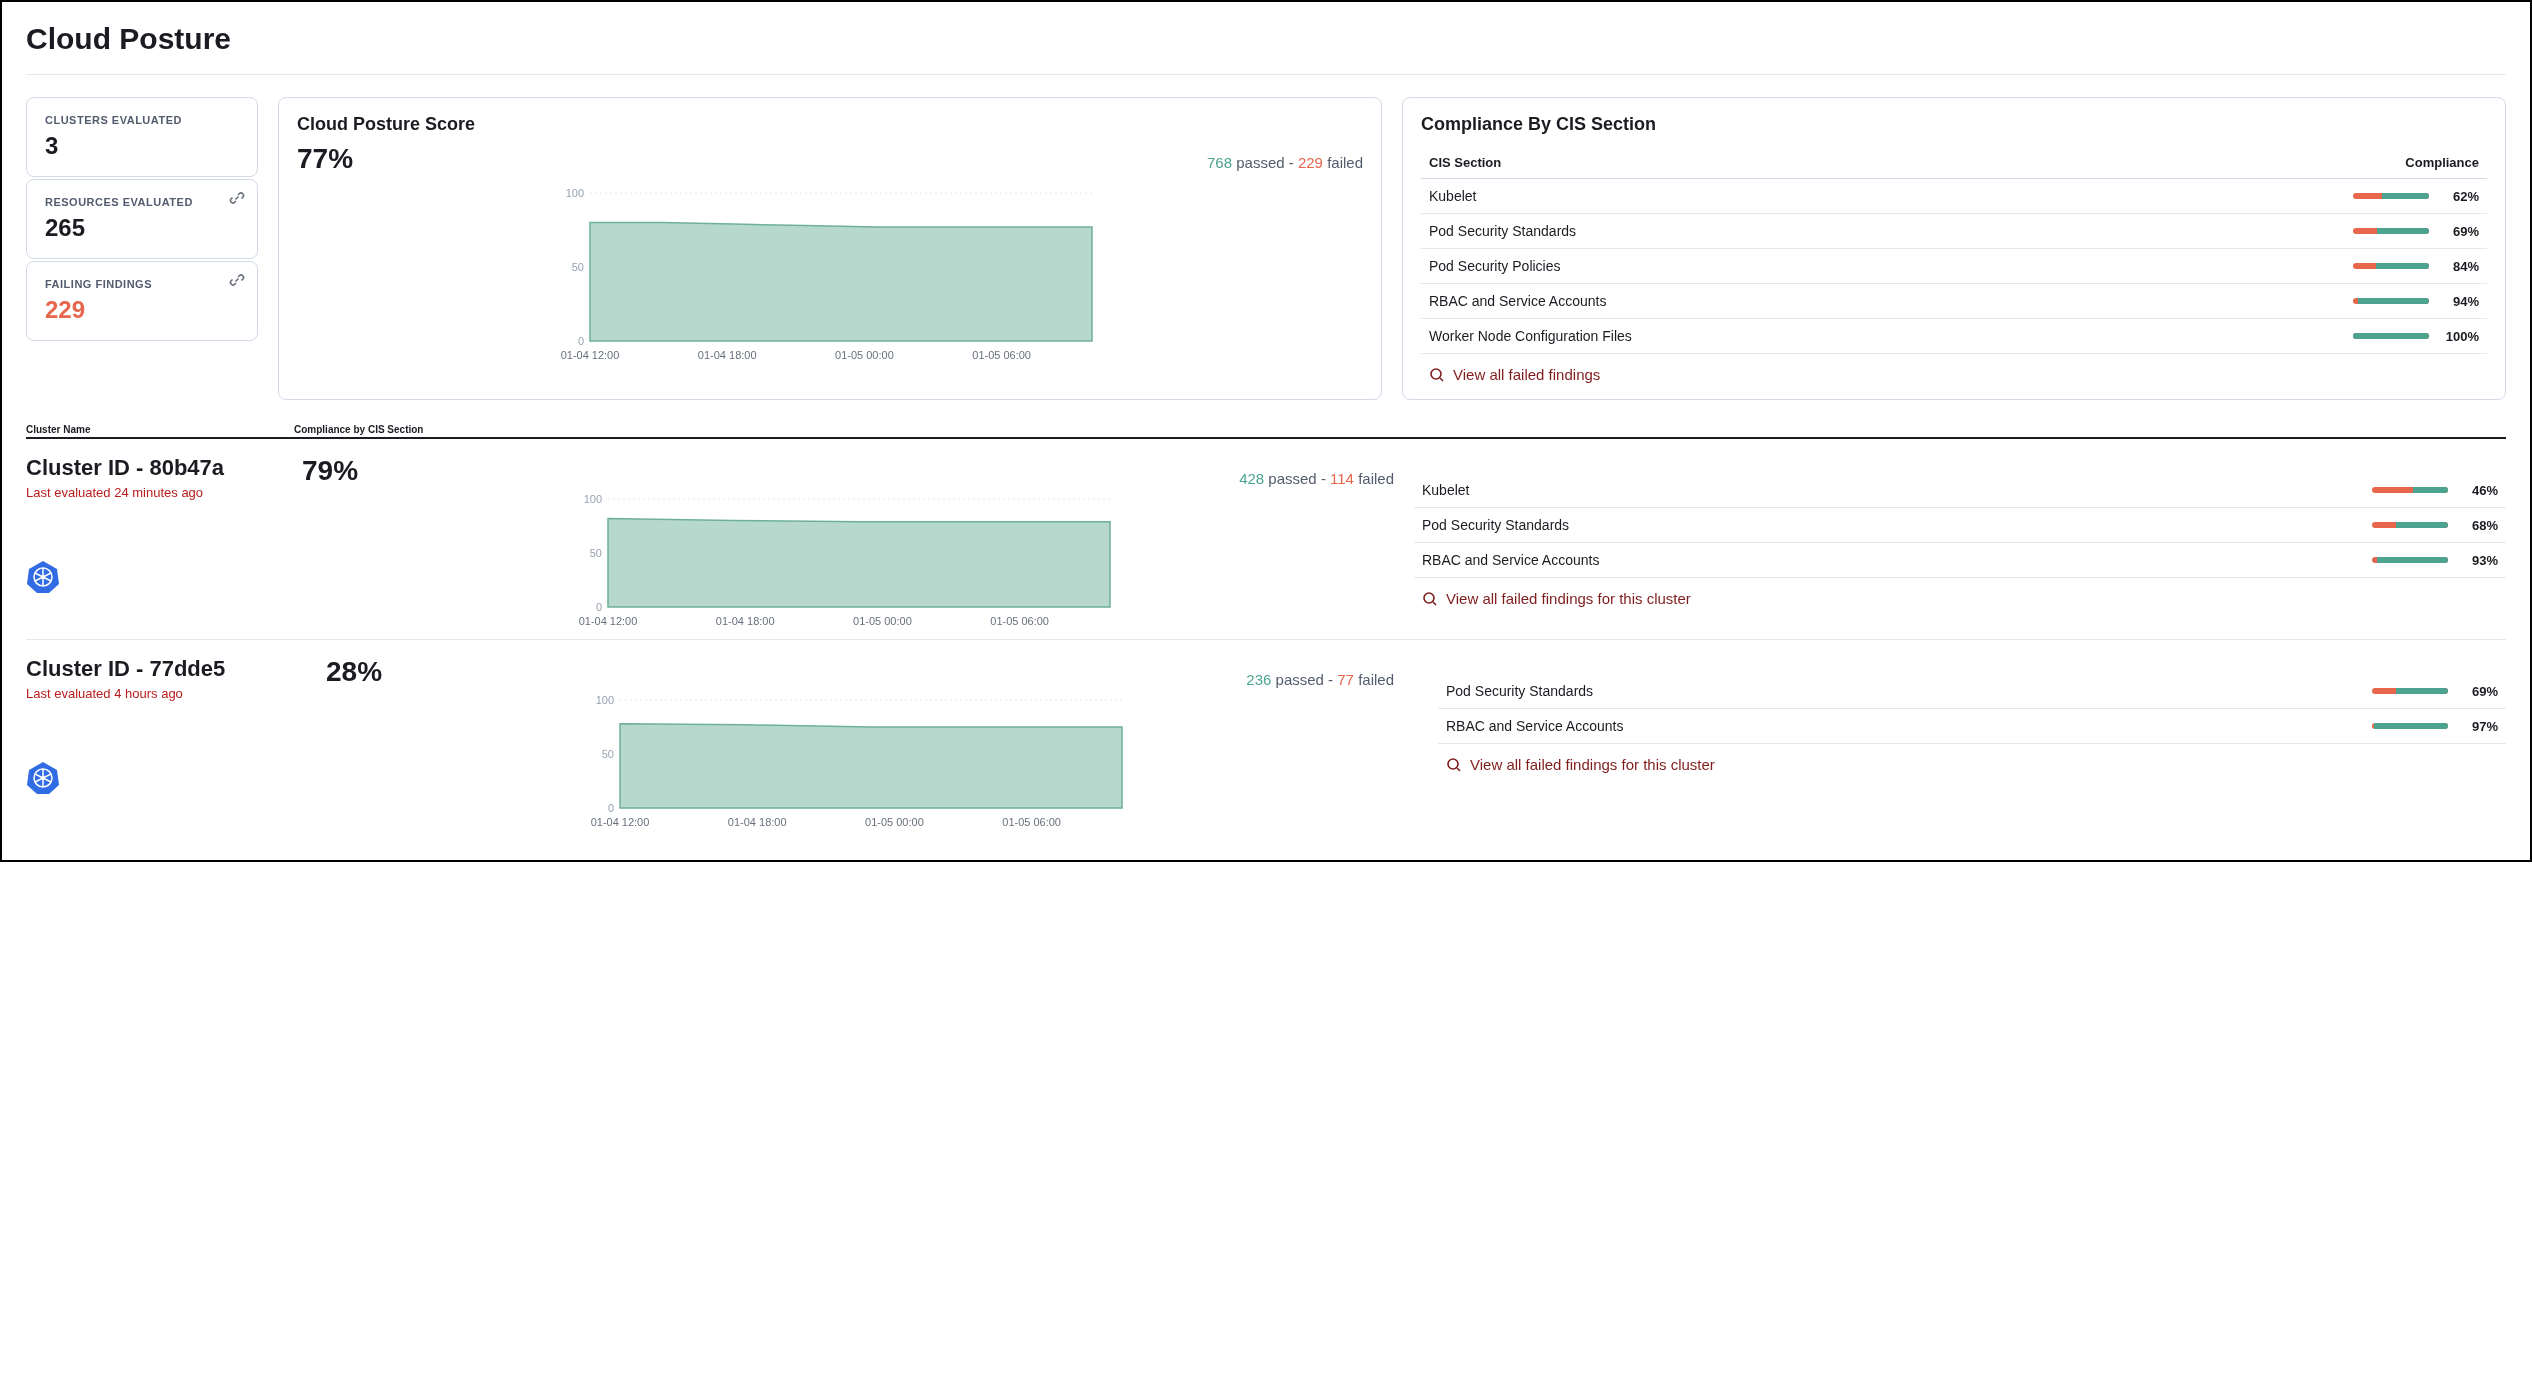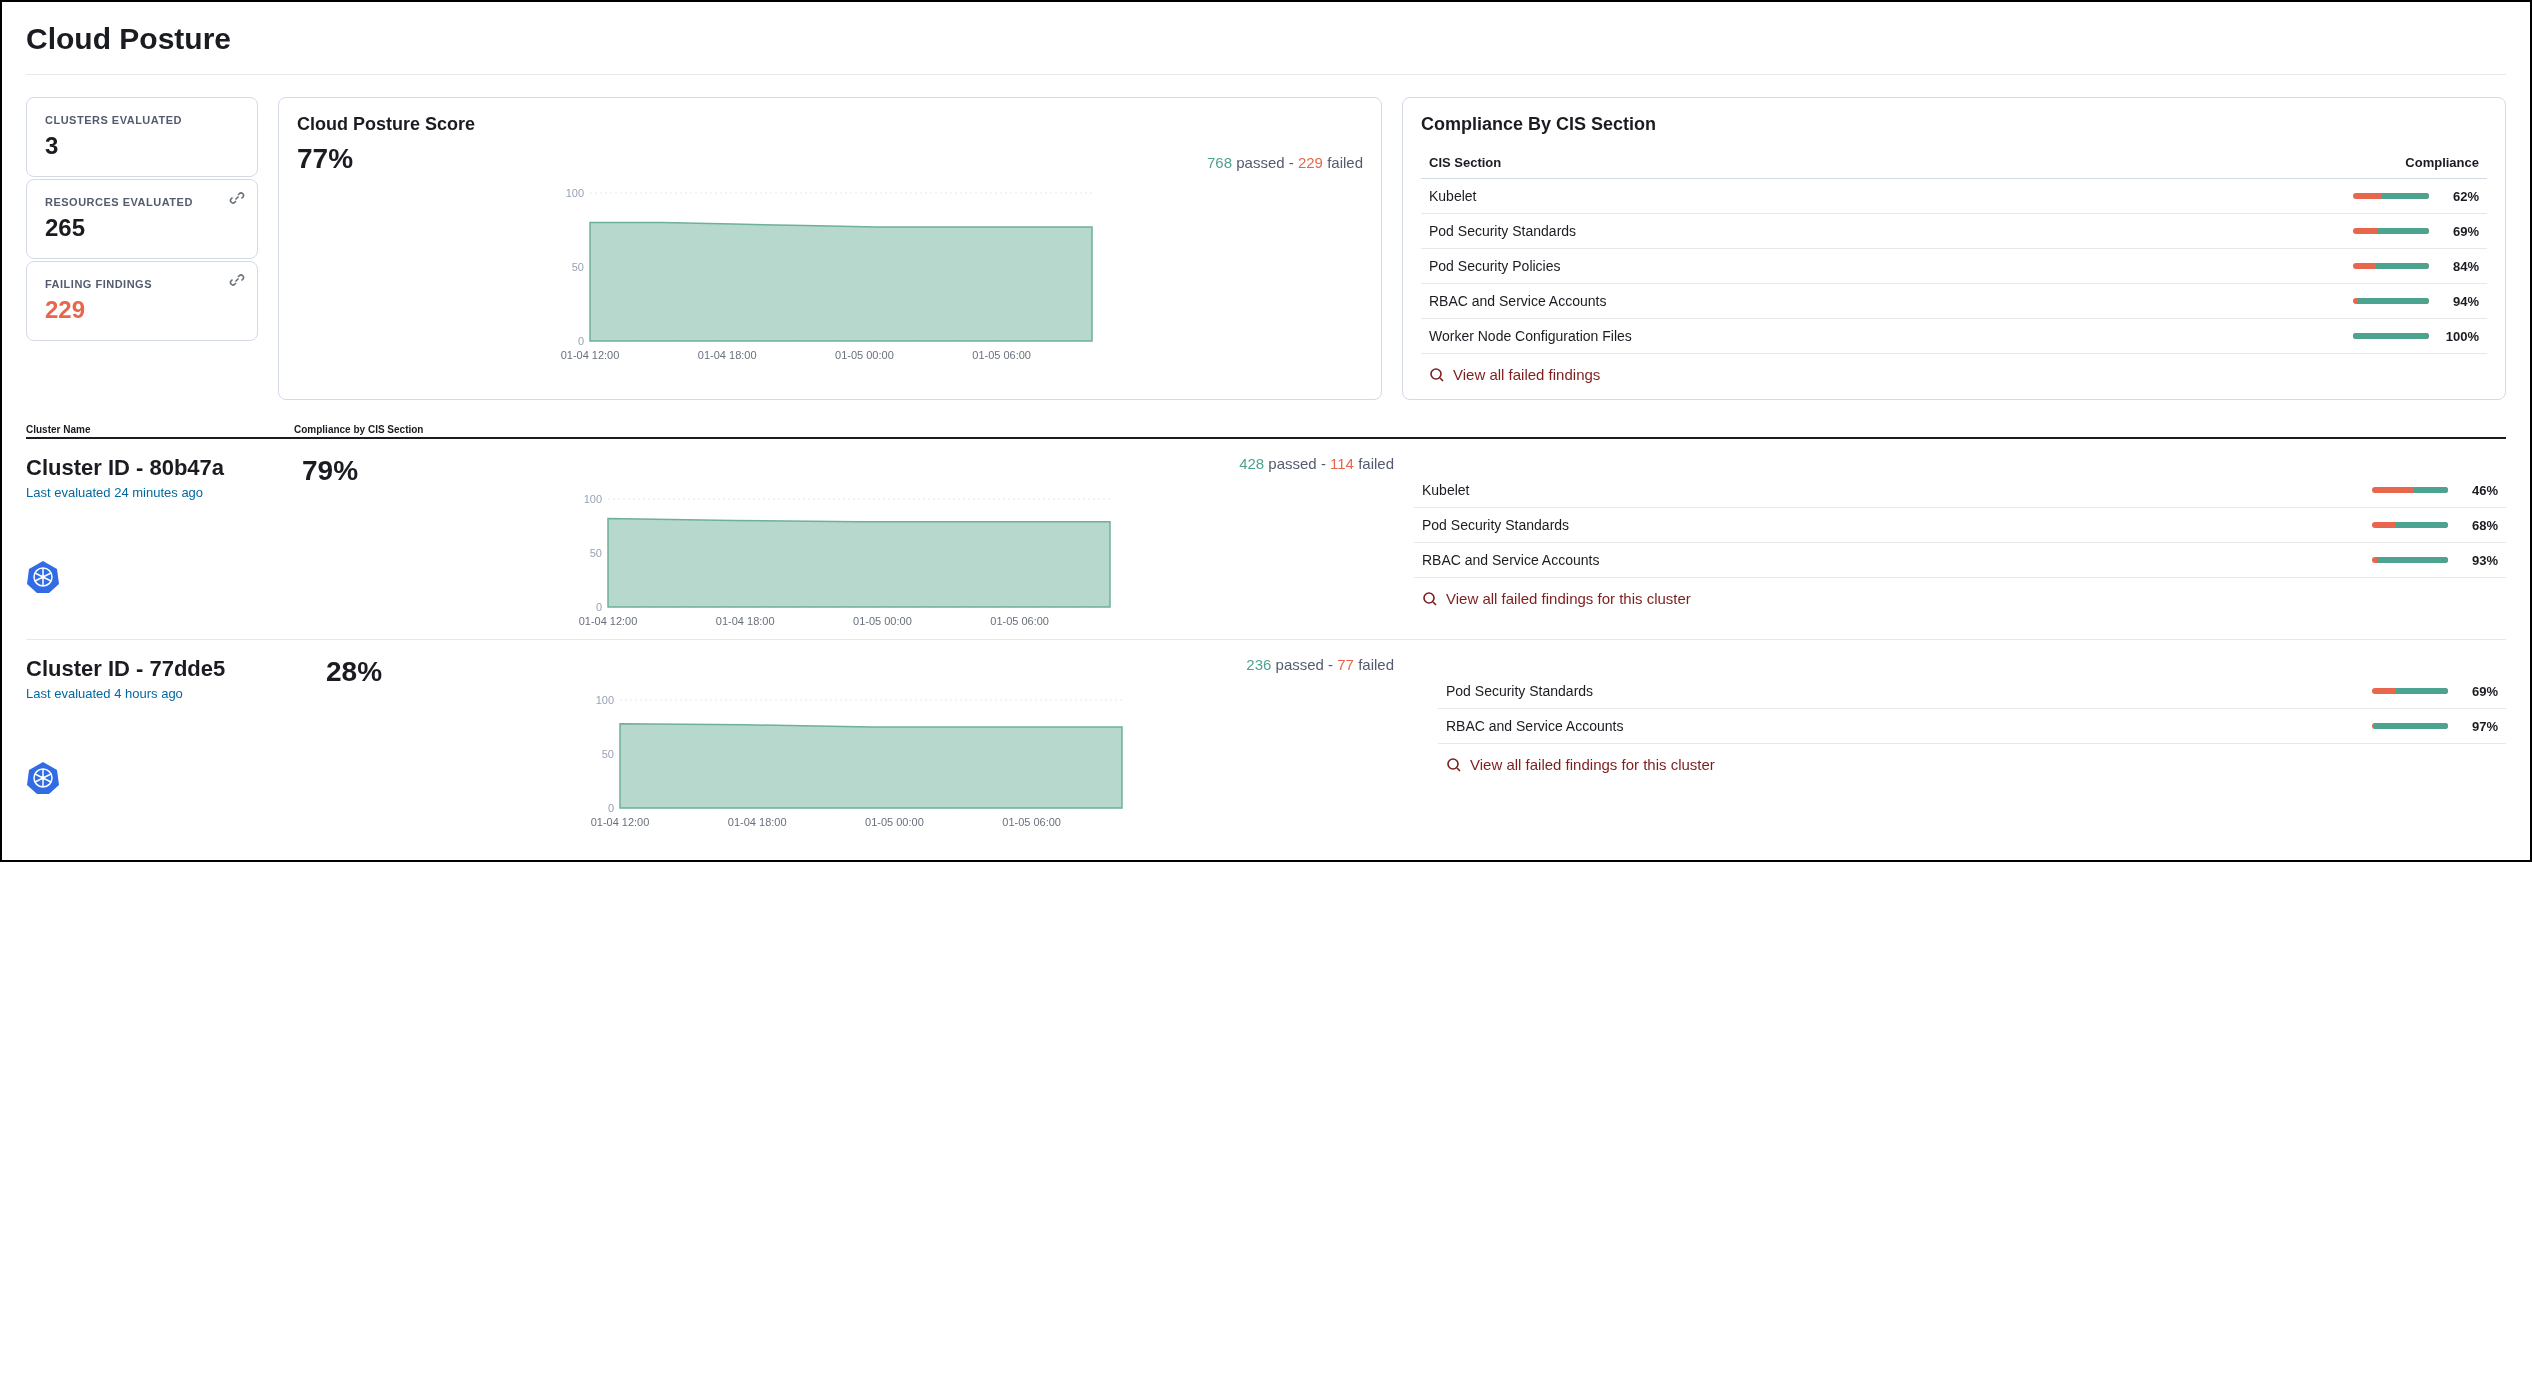--- a/index.html
+++ b/index.html
@@ -103,24 +103,24 @@
   .cluster-row {
     display: grid;
     grid-template-columns: 256px 1fr 1fr;
     gap: 20px;
     padding-top: 16px;
     padding-bottom: 4px;
     border-bottom: 1px solid #e6e8ec;
   }
   .cluster-row:last-child { border-bottom: none; gap: 44px; }
   .cluster-name-cell .cname { font-size: 22px; font-weight: 700; }
-  .cluster-name-cell .cts { font-size: 13px; color: #0369a1; margin-top: 4px; }
+  .cluster-name-cell .cts { font-size: 13px; color: #b91c1c; margin-top: 4px; }
   .k8s-icon { width: 34px; height: 34px; margin-top: 60px; display:block; }
 
-  .cluster-score-row { display: flex; align-items: flex-start; justify-content: space-between; }
+  .cluster-score-row { display: flex; align-items: flex-end; justify-content: space-between; }
   .cluster-score-num { font-size: 28px; font-weight: 700; }
   .cluster-chart { width: 100%; height: 140px; margin-top: 4px; }
   .cluster-comp-list { margin-top: 18px; }
 </style>
 </head>
 <body>
 
 <h1 class="page-title">Cloud Posture</h1>
 <hr class="hr">
 

